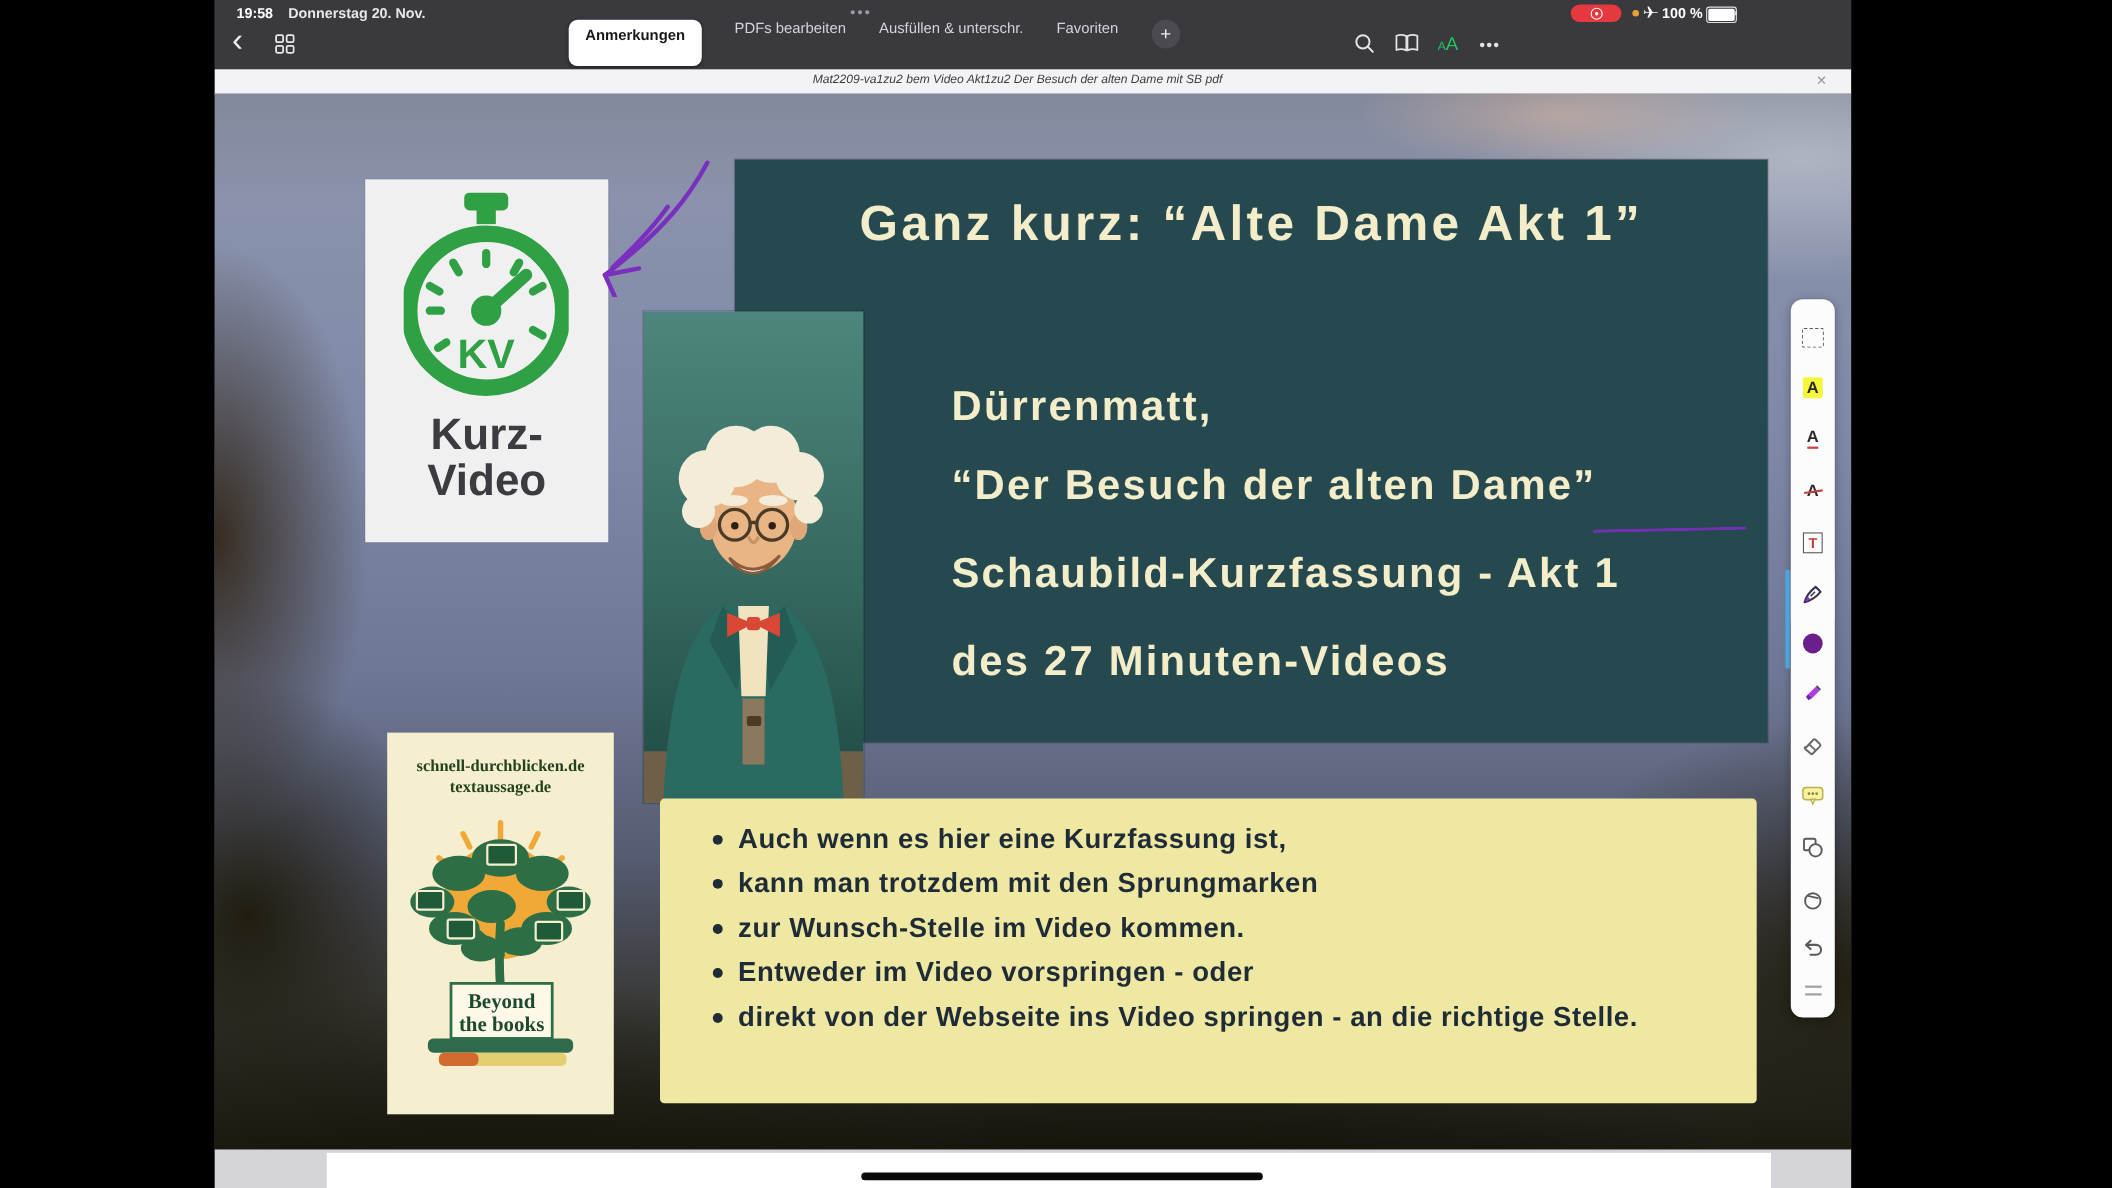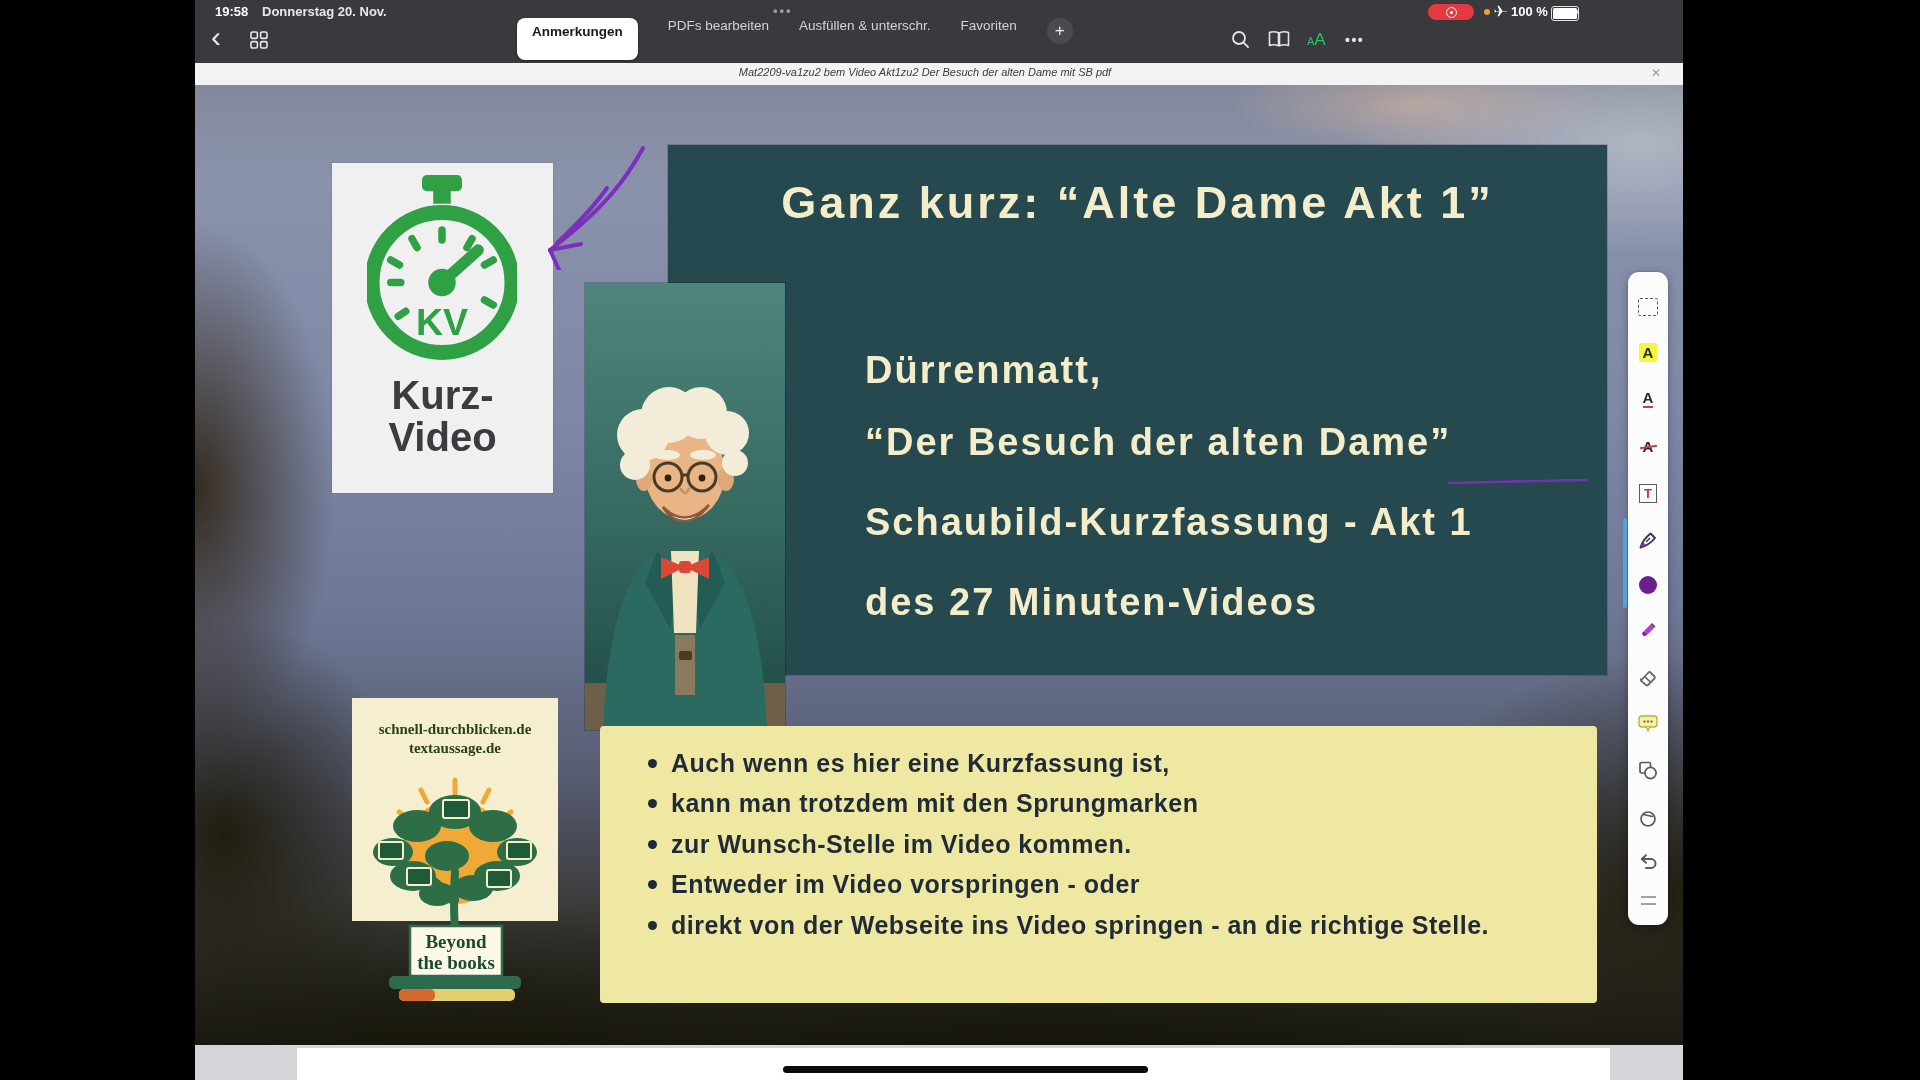--- a/index.html
+++ b/index.html
@@ -84,21 +84,21 @@
   #br0{top:22px;} #br1{top:62px;} #br2{top:103px;} #br3{top:143px;} #br4{top:184px;}
 
   
   #av-card{left:1226px;top:646px;width:152px;height:170px;background:#f1f1f3;}
   #av-book{position:absolute;left:25px;top:12px;}
   #av-abbr{left:0;top:28px;width:100%;text-align:center;color:#fff;font-size:38px;font-weight:700;letter-spacing:1px;}
   .av-line{left:0;width:100%;text-align:center;color:#173e6b;font-size:21px;font-weight:700;line-height:1.1;}
   #av-l1{top:112px;} #av-l2{top:136px;}
 
   
-  #brand-card{left:157px;top:613px;width:206px;height:223px;background:#f6efcf;}
+  #brand-card{left:157px;top:581px;width:206px;height:347px;background:#f6efcf;}
   .brand-domain{left:0;width:100%;text-align:center;color:#23421f;font-family:"Liberation Serif", serif;font-weight:700;font-size:15px;line-height:1.2;}
   #bd1{top:22px;} #bd2{top:41px;}
   #brand-art{position:absolute;left:3px;top:62px;}
 
   
   #sidebar{left:1433px;top:272px;width:40px;height:653px;background:#fcfcfd;border-radius:11px;
     box-shadow:0 2px 10px rgba(0,0,0,.28), 0 0 0 1px rgba(0,0,0,.05);}
   #pen-selected-bg{left:1433px;top:518px;width:40px;height:46px;background:#e7f1fb;}
   #tool-accent{left:1428px;top:518px;width:4px;height:90px;border-radius:3px;background:#4da3e0;}
   .tool{left:1433px;width:40px;height:32px;display:flex;align-items:center;justify-content:center;}

